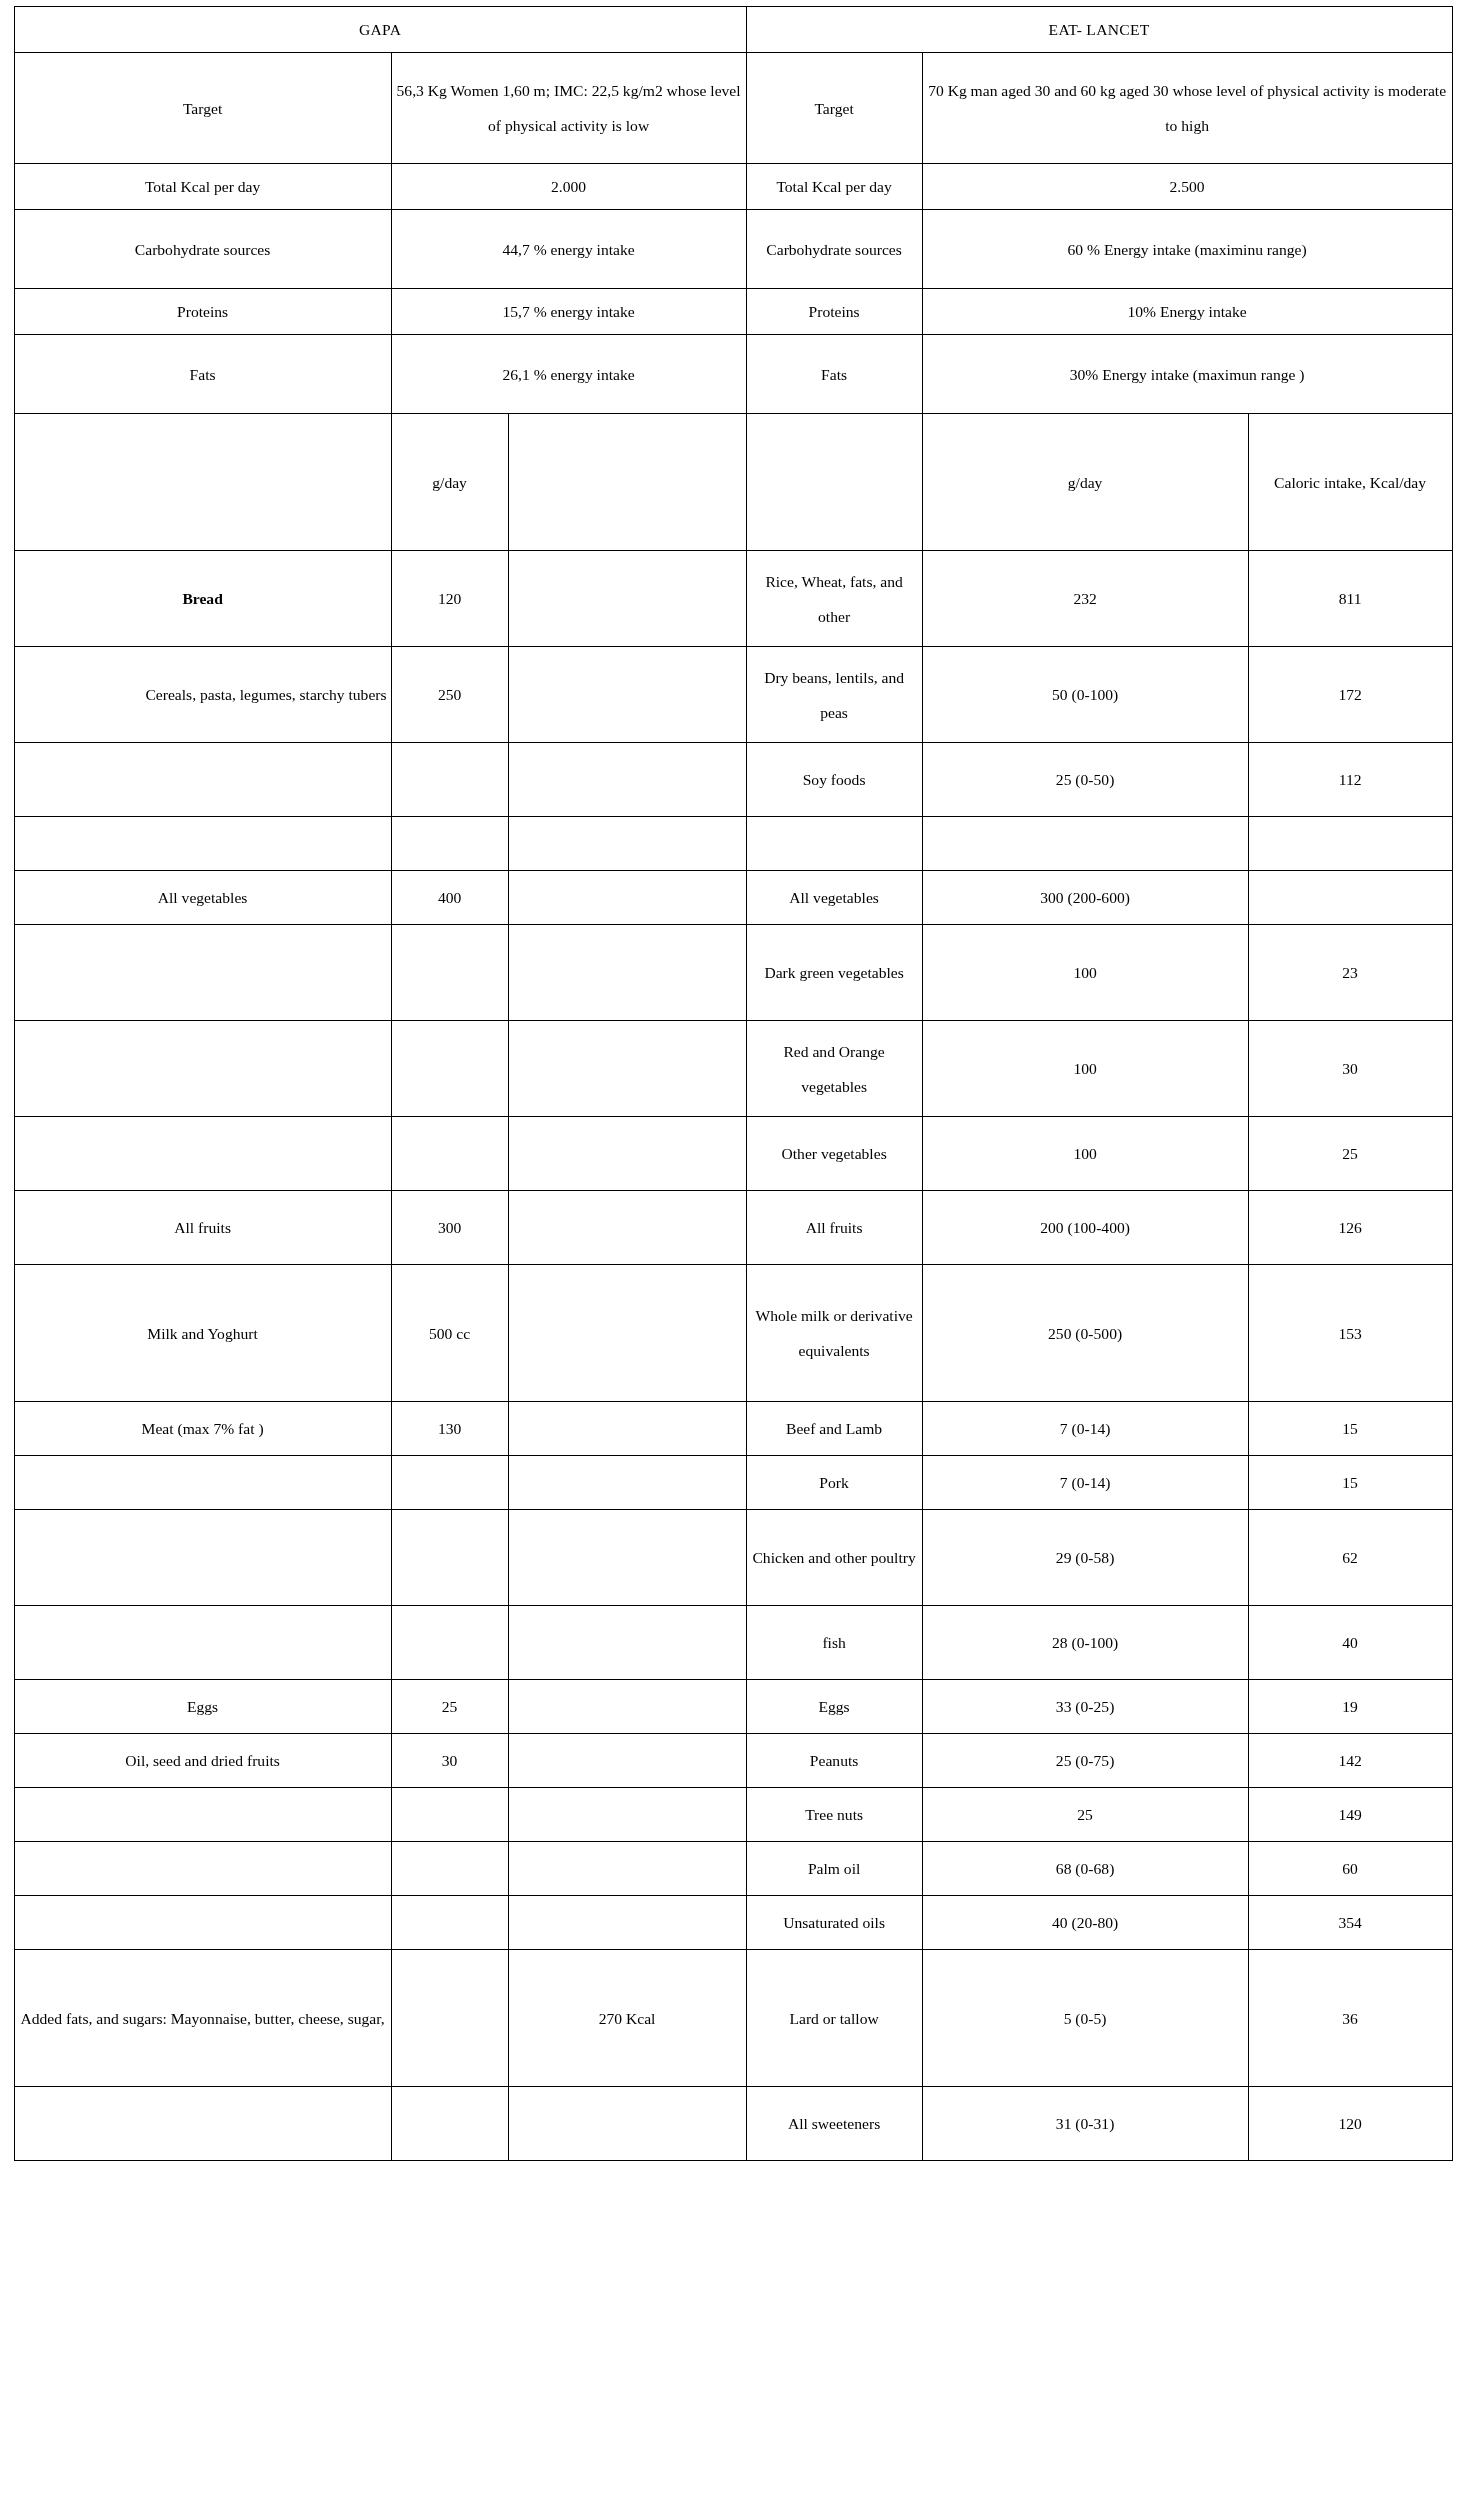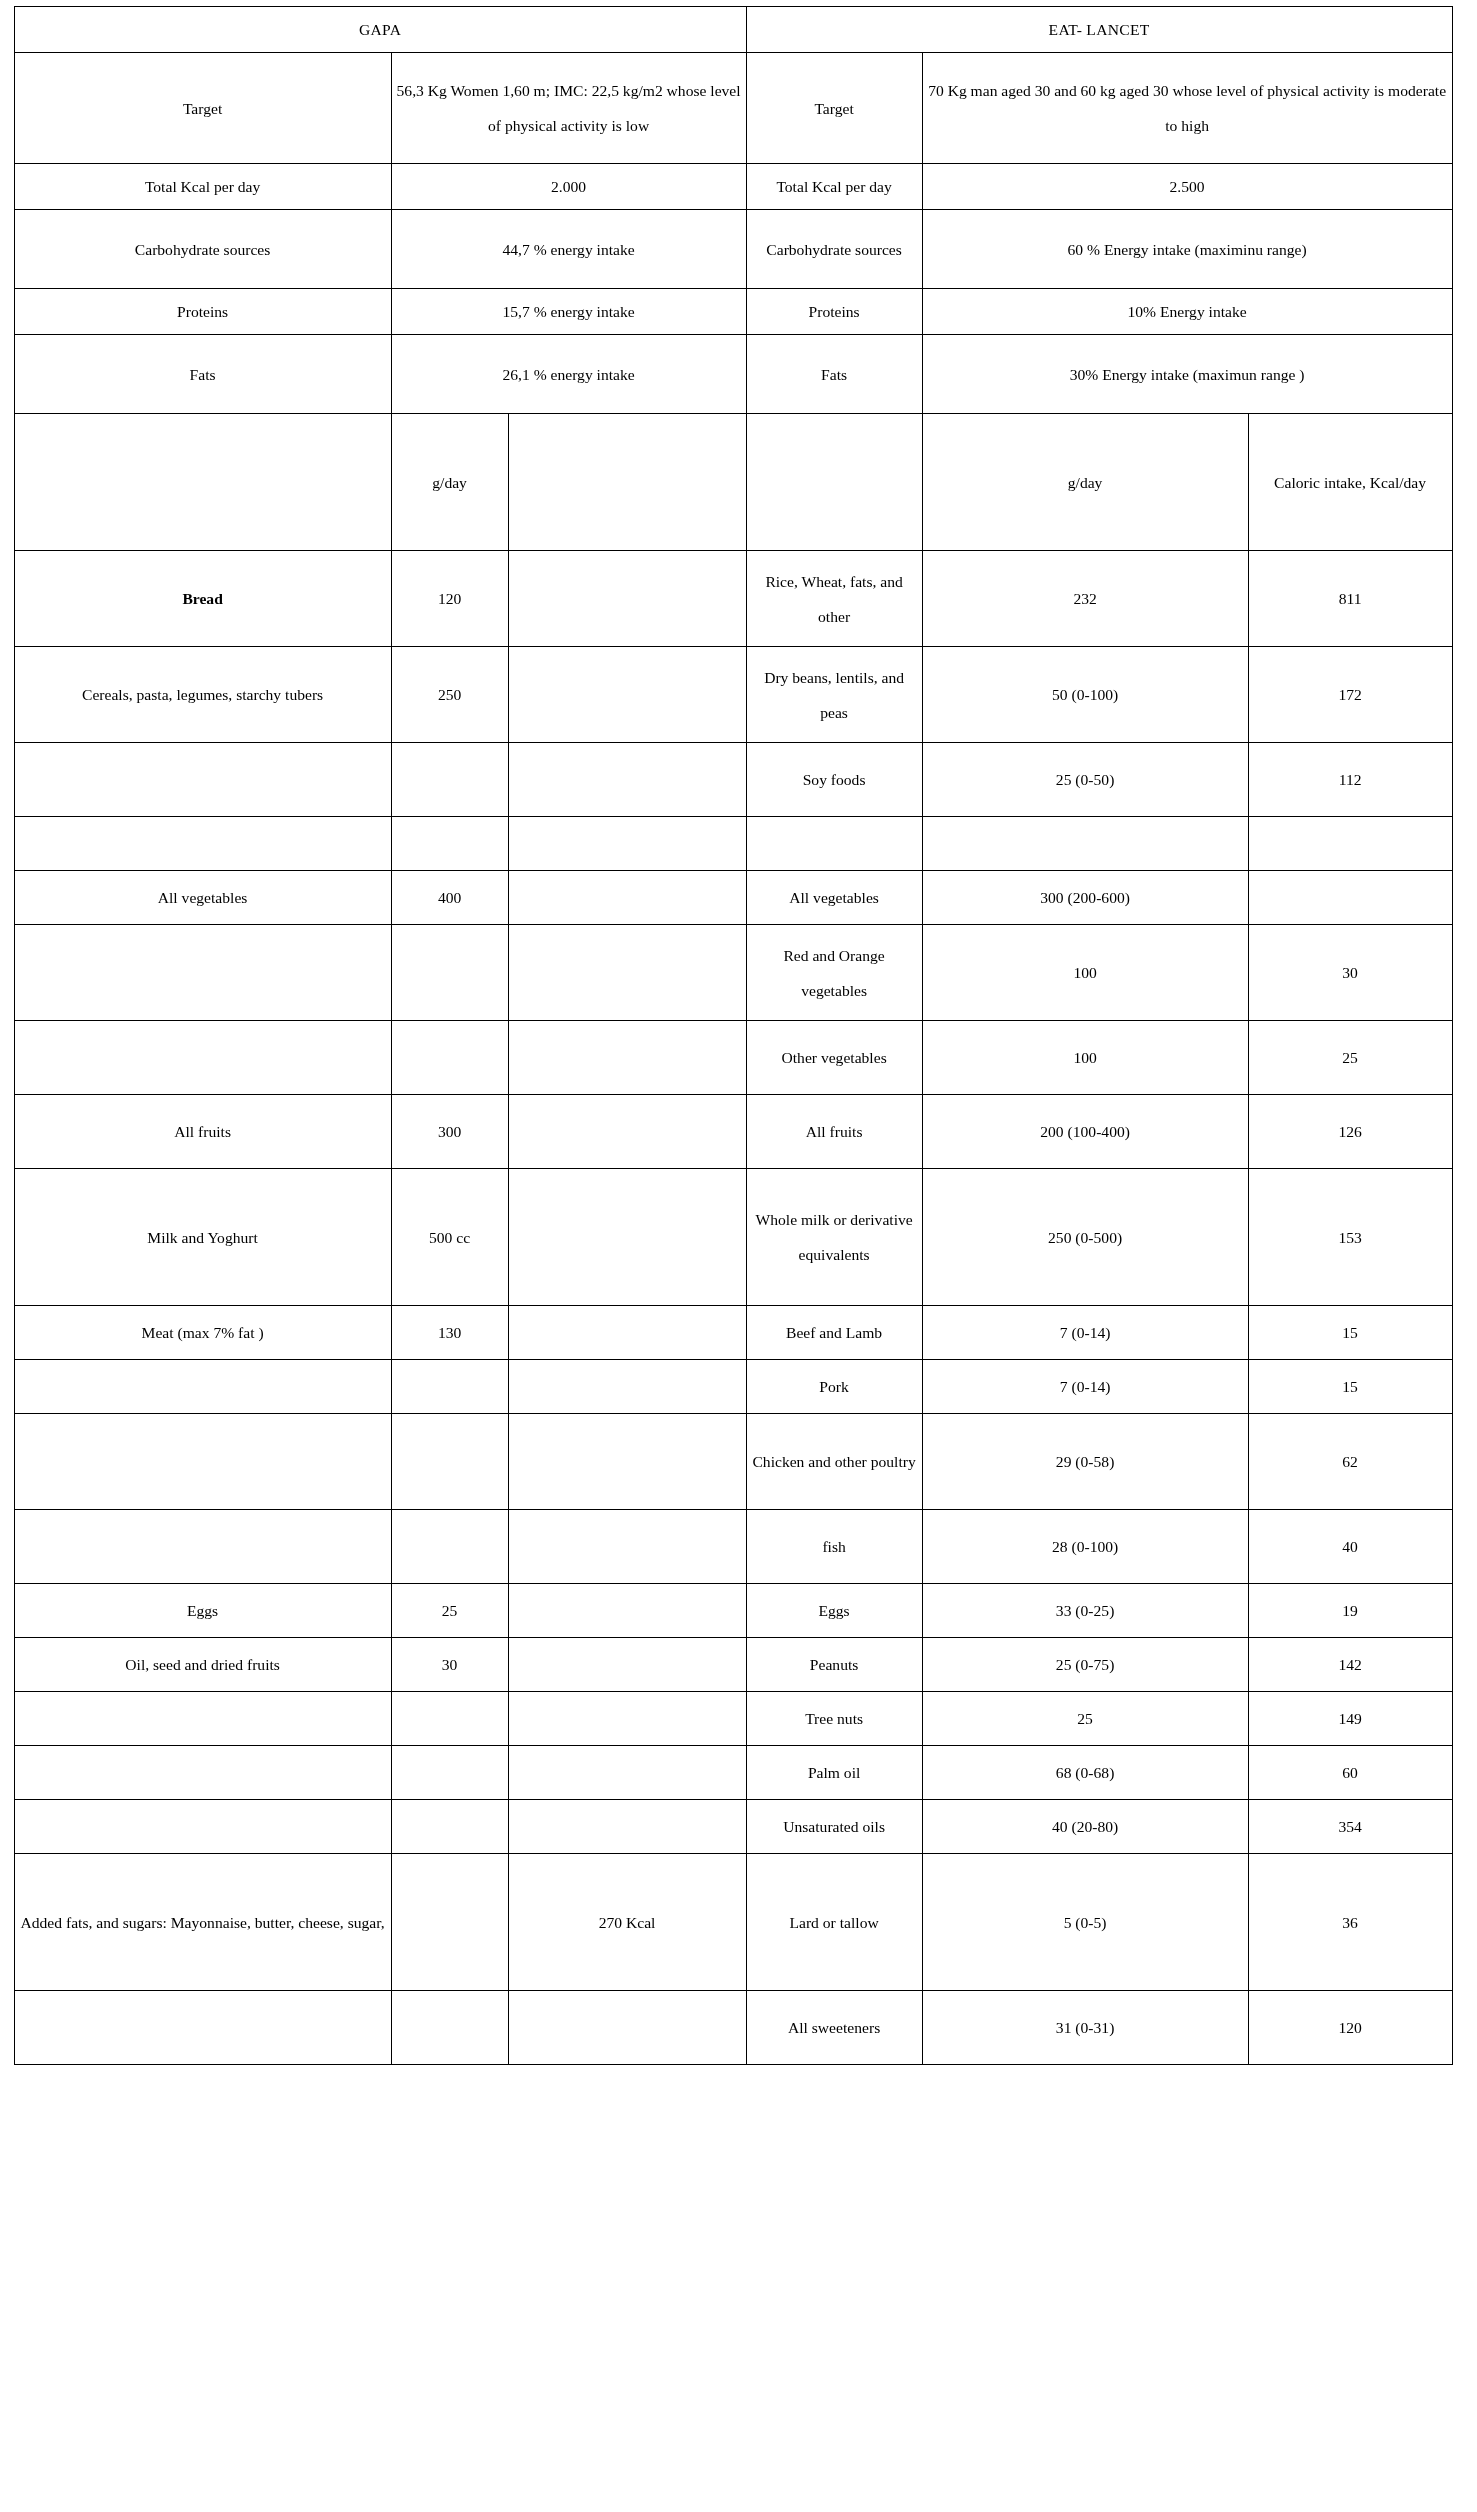--- a/index.html
+++ b/index.html
@@ -104,21 +104,21 @@
 
     <tr>
           <td style="height: 85px; font-weight: bold;">Bread</td>
           <td>120</td>
           <td></td>
           <td>Rice, Wheat, fats, and other</td>
           <td>232</td>
           <td>811</td>
         </tr>
         <tr>
-          <td style="height: 85px;">Cereals, pasta, legumes, starchy tubers</td>
+          <td style="height: 85px; text-align: right;">Cereals, pasta, legumes, starchy tubers</td>
           <td>250</td>
           <td></td>
           <td>Dry beans, lentils, and peas</td>
           <td>50 (0-100)</td>
           <td>172</td>
         </tr>
         <tr>
           <td style="height: 63px;"></td>
           <td></td>
           <td></td>
@@ -134,20 +134,28 @@
           <td></td>
           <td></td>
         </tr>
         <tr>
           <td style="height: 43px;">All vegetables</td>
           <td>400</td>
           <td></td>
           <td>All vegetables</td>
           <td>300 (200-600)</td>
           <td></td>
+        </tr>
+        <tr>
+          <td style="height: 85px;"></td>
+          <td></td>
+          <td></td>
+          <td>Dark green vegetables</td>
+          <td>100</td>
+          <td>23</td>
         </tr>
         <tr>
           <td style="height: 85px;"></td>
           <td></td>
           <td></td>
           <td>Red and Orange vegetables</td>
           <td>100</td>
           <td>30</td>
         </tr>
         <tr>

